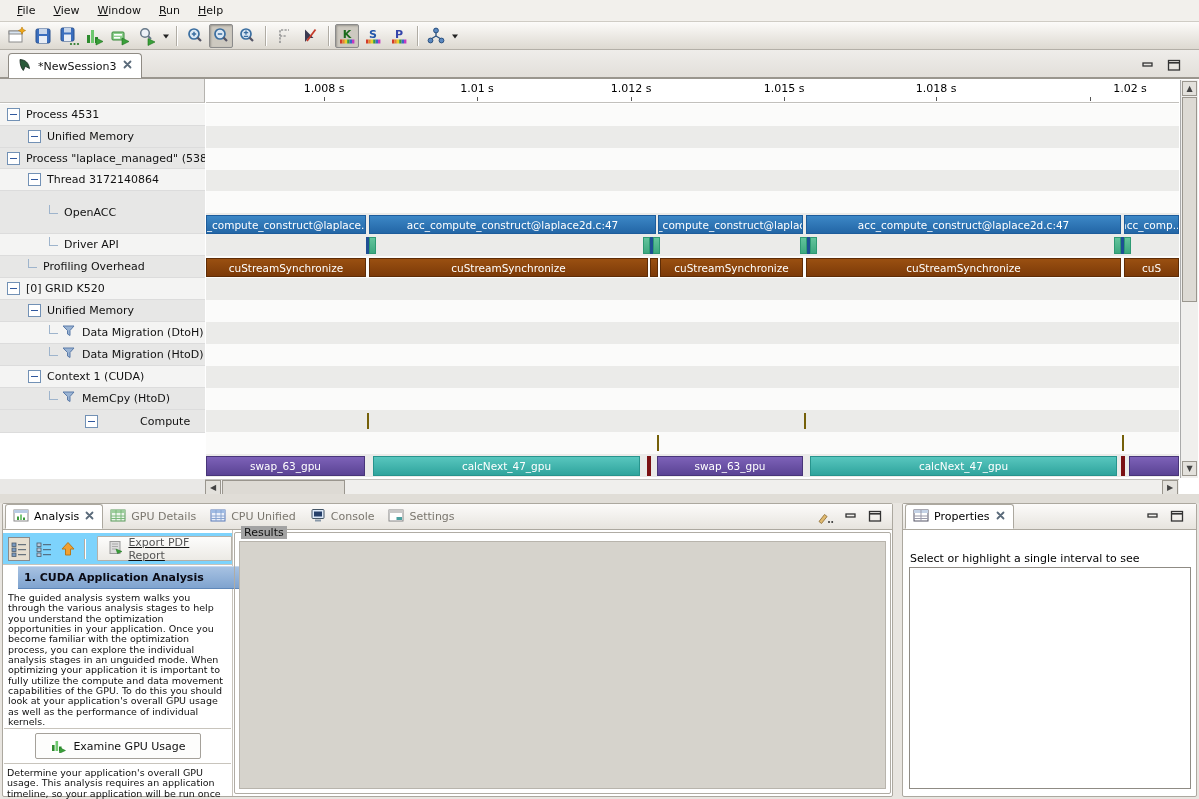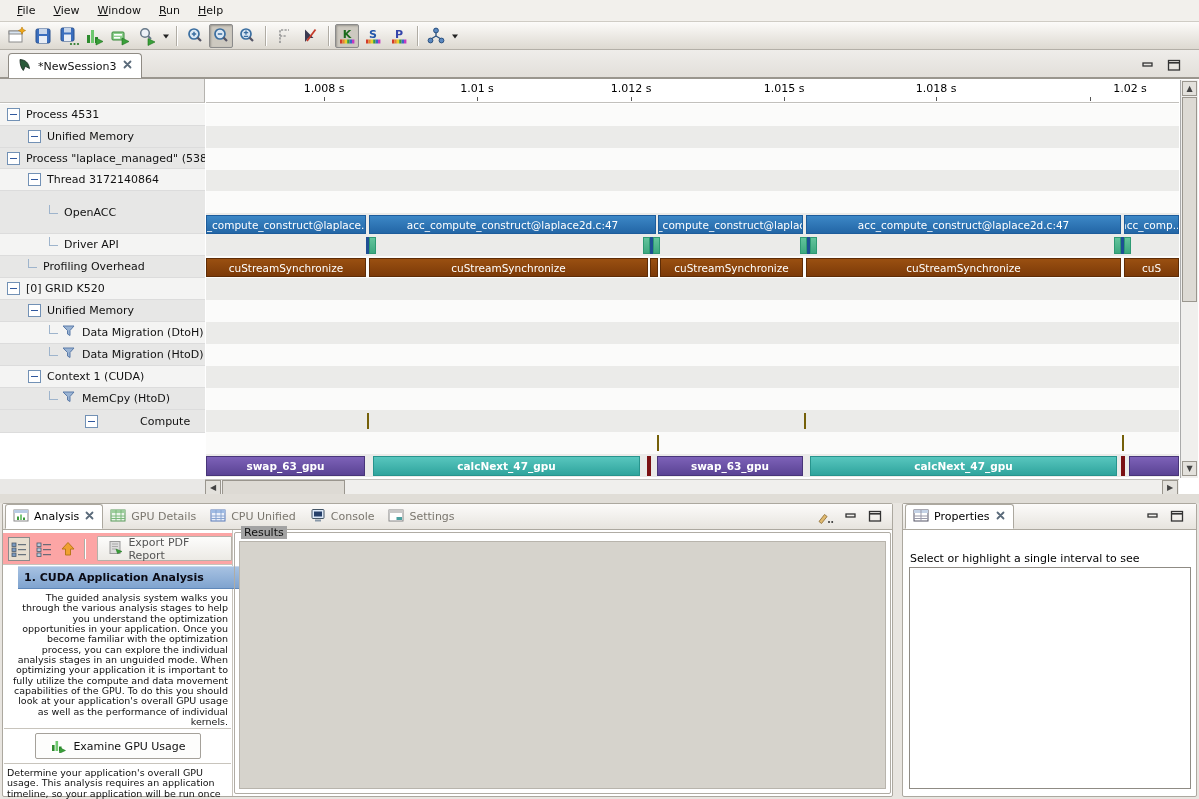--- a/index.html
+++ b/index.html
@@ -82,31 +82,31 @@
   .panel{background:#fff;border:1px solid #aca89f;border-radius:2px;}
   .apanel{left:2px;top:503px;width:891px;height:294px;}
   .ppanel{left:902px;top:503px;width:295px;height:294px;}
   .tabbar{position:absolute;left:0;top:0;right:0;height:26px;background:linear-gradient(#fcfbfa,#e7e4de);
           border-bottom:1px solid #aca89f;display:flex;align-items:flex-end;padding-left:2px;}
   .vtab{height:25px;display:flex;align-items:center;gap:5px;padding:0 7px;color:#7a766e;white-space:nowrap;}
   .vtab.active{background:#fff;border:1px solid #aca89f;border-bottom:1px solid #fff;border-radius:3px 3px 0 0;color:#000;}
   .vtab svg{flex:none;}
 
   .atoolbar{position:absolute;left:0;top:29px;width:229px;height:32px;border-bottom:1px solid #c8c4bc;
-            display:flex;align-items:center;padding-left:4px;background:#fca5a5;}
+            display:flex;align-items:center;padding-left:4px;background:#7dd3fc;text-decoration:underline;}
   .vbtn{width:24px;height:24px;margin:0 1px;display:flex;align-items:center;justify-content:center;border:1px solid transparent;}
   .vbtn.pressed{border:1px solid #8b8b8b;background:#e6decf;}
   .exportbtn{height:25px;margin-left:8px;display:flex;align-items:center;gap:5px;padding:0 10px;
              border:1px solid #b5b1a9;background:linear-gradient(#fdfdfc,#eceae5);color:#555;border-radius:1px;}
   .leftcol-border{position:absolute;left:229px;top:26px;bottom:0;width:1px;background:#c8c4bc;}
 
   .sec-header{position:absolute;left:15px;top:62px;width:223px;height:23px;
               background:linear-gradient(#a7c2e2,#7fa3cf);border-top:1px solid #c8d8ec;border-bottom:1px solid #5f87b8;
               display:flex;align-items:center;padding-left:6px;font-weight:bold;font-size:11px;color:#0a0a14;}
-  .sec-body{position:absolute;left:5px;top:89px;width:220px;font-size:9.5px;line-height:10.35px;color:#101010;text-align:right;}
+  .sec-body{position:absolute;left:5px;top:89px;width:220px;font-size:9.5px;line-height:10.35px;color:#101010;}
   .hr1{position:absolute;left:1px;top:224px;width:227px;height:1px;background:#c8c4bc;}
   .gpubtn{position:absolute;left:32px;top:229px;width:166px;height:26px;background:#fdfdfc;
           border:1px solid #a5a19a;border-radius:2px;display:flex;align-items:center;justify-content:center;gap:7px;font-size:11px;}
   .hr2{position:absolute;left:1px;top:259px;width:227px;height:1px;background:#c8c4bc;}
   .sec-note{position:absolute;left:4px;top:264px;width:222px;font-size:9.5px;line-height:10.3px;color:#101010;}
 
   .results{position:absolute;left:231px;top:28px;width:657px;height:262px;border:1px solid #b0aca4;border-radius:2px;}
   .results-label{position:absolute;left:6px;top:-7px;background:#a3a3a3;padding:0 3px;font-size:11px;}
   .results-inner{position:absolute;left:4px;top:8px;right:4px;bottom:4px;background:#d6d3cc;border:1px solid #b8b4ac;}
 
@@ -464,21 +464,21 @@
         <div class="krow alt" style="height: 22px;"></div>
         <div class="krow lite" style="height: 22px;"></div>
         <div class="krow alt" style="height: 22px;">
           <div class="mline" style="left: 161px;"></div>
           <div class="mline" style="left: 598px;"></div>
         </div>
         <div class="krow lite" style="height: 22px;">
           <div class="mline" style="left: 451px;"></div>
           <div class="mline" style="left: 916px;"></div>
         </div>
-        <div class="krow alt" style="height: 23px; font-weight: bold;">
+        <div class="krow alt" style="height: 23px;">
           <div class="seg seg-purple" style="left: 0px; width: 159px;">swap_63_gpu</div>
           <div class="seg seg-teal" style="left: 167px; width: 267px;">calcNext_47_gpu</div>
           <div class="seg seg-maroon" style="left: 441px; width: 4px;"></div>
           <div class="seg seg-purple" style="left: 451px; width: 146px;">swap_63_gpu</div>
           <div class="seg seg-teal" style="left: 604px; width: 307px;">calcNext_47_gpu</div>
           <div class="seg seg-maroon" style="left: 915px; width: 4px;"></div>
           <div class="seg seg-purple" style="left: 923px; width: 50px;"></div>
         </div>
       </div>
 

